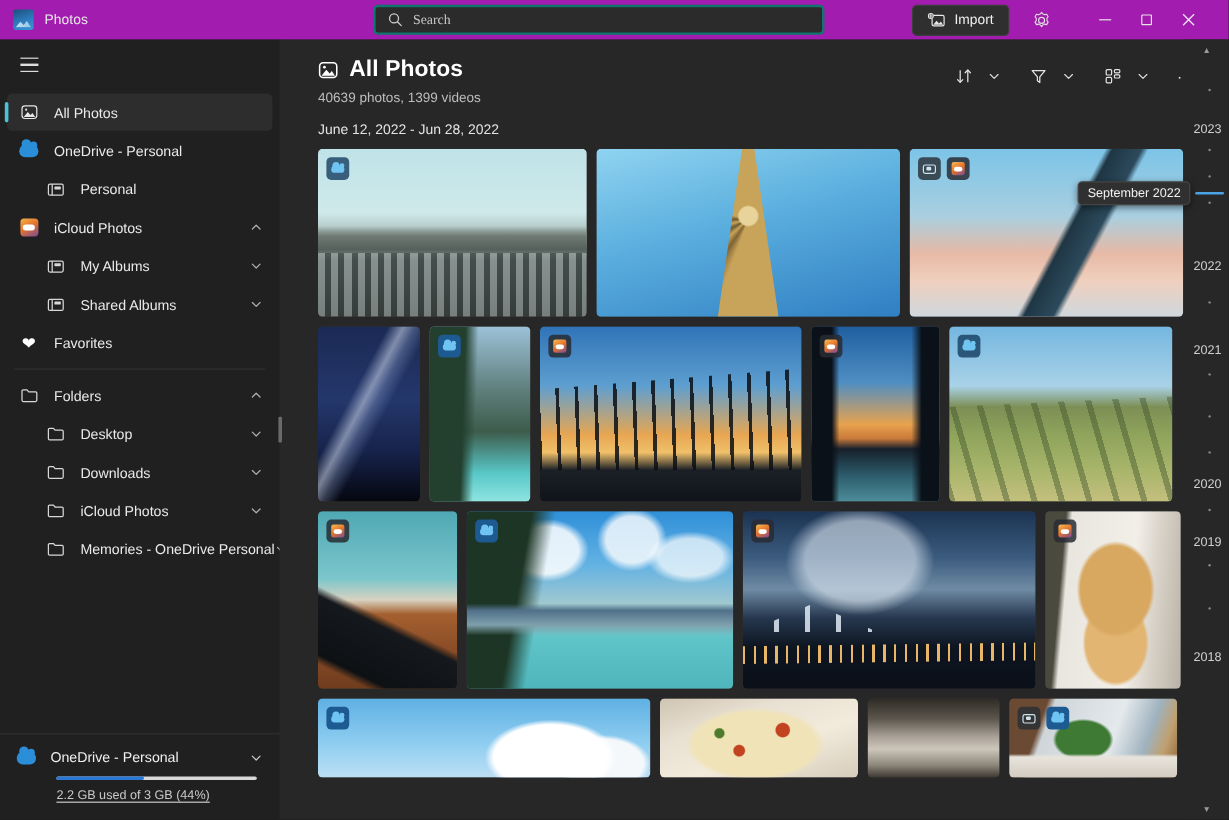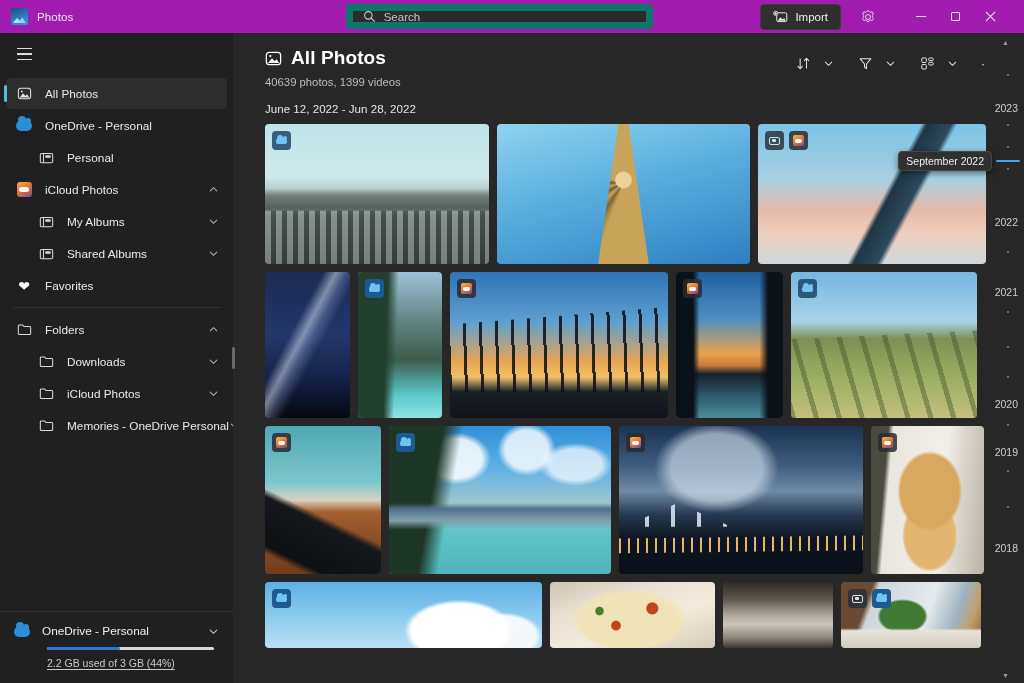--- a/index.html
+++ b/index.html
@@ -27,23 +27,23 @@
   }
   .app-logo:after {
     content:""; position:absolute; left:2px; bottom:2px; width:13px; height:7px;
     background: linear-gradient(110deg,#cfe6f5 0%,#8fc4e6 100%);
     clip-path: polygon(0% 100%,30% 30%,52% 68%,72% 22%,100% 100%);
   }
   .app-title { font-size: 11.5px; color: #e8e8e8; letter-spacing: .1px; }
 
   .tb-search-wrap { flex: 1; display: flex; justify-content: center; }
   .search-box {
-    width: 307px; height: 25px; background: #2b2b2b;
-    border: 7px solid #0f766e; border-radius: 4px;
-    display: flex; align-items: center; gap: 8px; padding: 0 10px;
+    width: 376px; height: 25px; background: #2b2b2b;
+    border: 2px solid #0f766e; border-radius: 4px;
+    display: flex; align-items: center; gap: 8px; padding: 0 10px; font-family: Liberation Serif, serif;
   }
   .search-box .ph { font-size: 11.5px; color: #c8c8c8; }
 
   .tb-right { display: flex; align-items: center; gap: 0; padding-right: 16px; }
   .import-btn {
     height: 26px; background: #2f2f2f; border: 1px solid #3d3d3d; border-radius: 4px;
     display: flex; align-items: center; gap: 7px; padding: 0 12px;
     font-size: 11.5px; color: #f0f0f0; margin-right: 12px; cursor: pointer;
   }
   .gear-btn {
@@ -348,20 +348,33 @@
           <div class="nav-item lvl1">
       <span class="nav-icon">
               <svg width="15" height="13" viewBox="0 0 18 15">
                 <path d="M1.6 12.4 V3.2 A1.2 1.2 0 0 1 2.8 2 H6.6 L8.3 3.9 H15.2 A1.2 1.2 0 0 1 16.4 5.1 V12.4 A1.2 1.2 0 0 1 15.2 13.6 H2.8 A1.2 1.2 0 0 1 1.6 12.4 Z" fill="none" stroke="#d8d8d8" stroke-width="1.25" stroke-linejoin="round"></path>
               </svg>
             </span>
       <span class="nav-label">Folders</span>
       <span class="nav-chev">
     <svg width="11" height="11" viewBox="0 0 12 12">
                 <polyline points="2.5,7.5 6,4 9.5,7.5" fill="none" stroke="#c9c9c9" stroke-width="1.1" stroke-linecap="round" stroke-linejoin="round"></polyline>
+              </svg>
+            </span>
+    </div>
+          <div class="nav-item lvl2">
+      <span class="nav-icon">
+              <svg width="15" height="13" viewBox="0 0 18 15">
+                <path d="M1.6 12.4 V3.2 A1.2 1.2 0 0 1 2.8 2 H6.6 L8.3 3.9 H15.2 A1.2 1.2 0 0 1 16.4 5.1 V12.4 A1.2 1.2 0 0 1 15.2 13.6 H2.8 A1.2 1.2 0 0 1 1.6 12.4 Z" fill="none" stroke="#d8d8d8" stroke-width="1.25" stroke-linejoin="round"></path>
+              </svg>
+            </span>
+      <span class="nav-label">Desktop</span>
+      <span class="nav-chev">
+    <svg width="11" height="11" viewBox="0 0 12 12">
+                <polyline points="2.5,4.5 6,8 9.5,4.5" fill="none" stroke="#c9c9c9" stroke-width="1.1" stroke-linecap="round" stroke-linejoin="round"></polyline>
               </svg>
             </span>
     </div>
           <div class="nav-item lvl2">
       <span class="nav-icon">
               <svg width="15" height="13" viewBox="0 0 18 15">
                 <path d="M1.6 12.4 V3.2 A1.2 1.2 0 0 1 2.8 2 H6.6 L8.3 3.9 H15.2 A1.2 1.2 0 0 1 16.4 5.1 V12.4 A1.2 1.2 0 0 1 15.2 13.6 H2.8 A1.2 1.2 0 0 1 1.6 12.4 Z" fill="none" stroke="#d8d8d8" stroke-width="1.25" stroke-linejoin="round"></path>
               </svg>
             </span>
       <span class="nav-label">Downloads</span>

